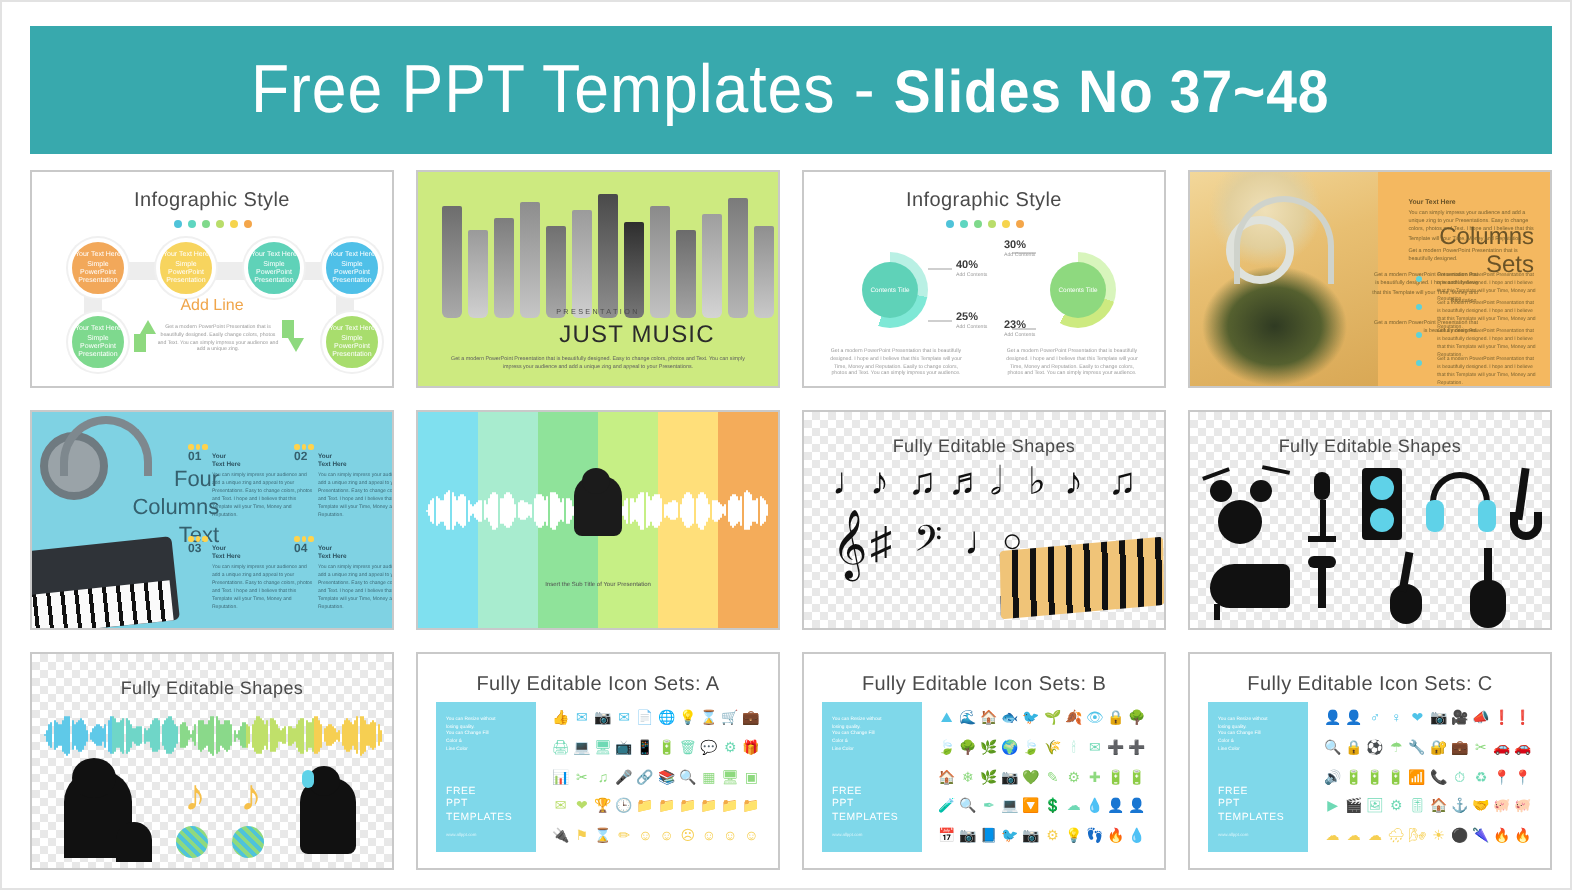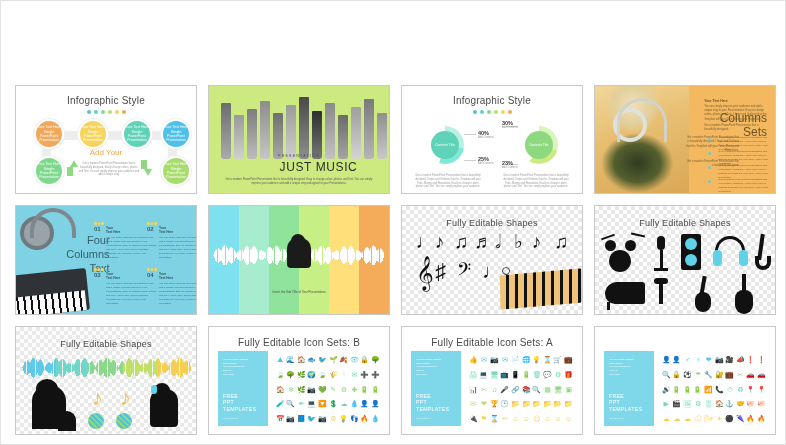--- a/index.html
+++ b/index.html
@@ -159,20 +159,25 @@
   .icongrid span { font-size:7px;line-height:1; }
 
   .wave { position:absolute; display:flex; align-items:center; }
   .wave i { display:block; width:1px; margin-right:0.7px; border-radius:0.5px; }
 </style>
 </head>
 <body>
 
 <div id="page">
 
+  <div id="banner">
+    <div id="banner-title">
+      <span>Free PPT Templates</span><span> - </span><span class="bold">Slides No 37~48</span>
+    </div>
+  </div>
 
   <div id="grid">
 
     <div class="slide">
       <div class="slide-inner">
         <div class="s-title" style="top:9px;font-size:10px;">Infographic Style</div>
         <div class="dots" style="top:24px">
           <i style="background:#4fc3d9"></i><i style="background:#5ed6c0"></i><i style="background:#7fd98b"></i><i style="background:#b9dd6a"></i><i style="background:#f6d44d"></i><i style="background:#f4a64a"></i>
         </div>
 
@@ -192,21 +197,21 @@
         <div class="circ" style="left:145px;top:33px;background:#4fc0e8">
             <span>Your Text Here Simple PowerPoint Presentation</span>
           </div>
 
         <div class="circ" style="left:18px;top:70px;background:#7ed98e">
             <span>Your Text Here Simple PowerPoint Presentation</span>
           </div>
         <div class="circ" style="left:145px;top:70px;background:#a8dd6d">
             <span>Your Text Here Simple PowerPoint Presentation</span>
           </div>
-        <div class="addtext">Add Your</div>
+        <div class="addtext">Add Line</div>
         <div class="lorem" style="left:62px;width:62px;top:76px;">Get a modern PowerPoint Presentation that is beautifully designed. Easily change colors, photos and Text. You can simply impress your audience and add a unique zing.</div>
         <div style="position:absolute;left:54px;top:74px;width:0;height:0;border-left:4px solid transparent;border-right:4px solid transparent;border-bottom:7px solid #8ed97f;"></div>
         <div style="position:absolute;left:51px;top:81px;width:6px;height:9px;background:#8ed97f;"></div>
         <div style="position:absolute;left:128px;top:83px;width:0;height:0;border-left:4px solid transparent;border-right:4px solid transparent;border-top:7px solid #8ed97f;"></div>
         <div style="position:absolute;left:125px;top:74px;width:6px;height:9px;background:#8ed97f;"></div>
       </div>
     </div>
 
     <div class="slide s2">
       <div class="slide-inner">
@@ -694,20 +699,83 @@
         <div class="glyph" style="left:104px;top:60px;font-size:22px;color:#f6c04a;">♪</div>
         <div style="position:absolute;left:100px;top:86px;width:16px;height:16px;border-radius:50%;background:repeating-linear-gradient(45deg,#4fc3d9 0 2px,#8ed97f 2px 4px);"></div>
         <div style="position:absolute;left:134px;top:62px;width:28px;height:38px;background:#111;border-radius:12px 12px 4px 4px;"></div>
         <div style="position:absolute;left:138px;top:56px;width:16px;height:15px;background:#111;border-radius:50%;"></div>
         <div style="position:absolute;left:135px;top:58px;width:6px;height:9px;border-radius:3px;background:#5fd2e8;"></div>
       </div>
     </div>
 
     <div class="slide">
       <div class="slide-inner">
+        <div class="s-title" style="top:10px;font-size:10px;">Fully Editable Icon Sets: A</div>
+        <div class="iconpanel">
+          <div class="ip-top">You can Resize without<br>losing quality.<br>You can Change Fill<br>Color &amp;<br>Line Color</div>
+          <div class="ip-brand"><br>            <span>FREE</span><br><span>PPT</span><br><span>TEMPLATES</span><br>          </div>
+          <div class="ip-url">www.allppt.com</div>
+        </div>
+        <div class="icongrid" id="ig10">
+            <span style="color: rgb(79, 195, 232);">👍</span>
+            <span style="color: rgb(79, 195, 232);">✉</span>
+            <span style="color: rgb(79, 195, 232);">📷</span>
+            <span style="color: rgb(79, 195, 232);">✉</span>
+            <span style="color: rgb(79, 195, 232);">📄</span>
+            <span style="color: rgb(79, 195, 232);">🌐</span>
+            <span style="color: rgb(79, 195, 232);">💡</span>
+            <span style="color: rgb(79, 195, 232);">⌛</span>
+            <span style="color: rgb(79, 195, 232);">🛒</span>
+            <span style="color: rgb(79, 195, 232);">💼</span>
+            <span style="color: rgb(111, 217, 181);">🖨</span>
+            <span style="color: rgb(111, 217, 181);">💻</span>
+            <span style="color: rgb(111, 217, 181);">🖥</span>
+            <span style="color: rgb(111, 217, 181);">📺</span>
+            <span style="color: rgb(111, 217, 181);">📱</span>
+            <span style="color: rgb(111, 217, 181);">🔋</span>
+            <span style="color: rgb(111, 217, 181);">🗑</span>
+            <span style="color: rgb(111, 217, 181);">💬</span>
+            <span style="color: rgb(111, 217, 181);">⚙</span>
+            <span style="color: rgb(111, 217, 181);">🎁</span>
+            <span style="color: rgb(142, 217, 127);">📊</span>
+            <span style="color: rgb(142, 217, 127);">✂</span>
+            <span style="color: rgb(142, 217, 127);">♫</span>
+            <span style="color: rgb(142, 217, 127);">🎤</span>
+            <span style="color: rgb(142, 217, 127);">🔗</span>
+            <span style="color: rgb(142, 217, 127);">📚</span>
+            <span style="color: rgb(142, 217, 127);">🔍</span>
+            <span style="color: rgb(142, 217, 127);">▦</span>
+            <span style="color: rgb(142, 217, 127);">🖥</span>
+            <span style="color: rgb(142, 217, 127);">▣</span>
+            <span style="color: rgb(185, 221, 106);">✉</span>
+            <span style="color: rgb(185, 221, 106);">❤</span>
+            <span style="color: rgb(185, 221, 106);">🏆</span>
+            <span style="color: rgb(185, 221, 106);">🕒</span>
+            <span style="color: rgb(185, 221, 106);">📁</span>
+            <span style="color: rgb(185, 221, 106);">📁</span>
+            <span style="color: rgb(185, 221, 106);">📁</span>
+            <span style="color: rgb(185, 221, 106);">📁</span>
+            <span style="color: rgb(185, 221, 106);">📁</span>
+            <span style="color: rgb(185, 221, 106);">📁</span>
+            <span style="color: rgb(246, 207, 82);">🔌</span>
+            <span style="color: rgb(246, 207, 82);">⚑</span>
+            <span style="color: rgb(246, 207, 82);">⌛</span>
+            <span style="color: rgb(246, 207, 82);">✏</span>
+            <span style="color: rgb(246, 207, 82);">☺</span>
+            <span style="color: rgb(246, 207, 82);">☺</span>
+            <span style="color: rgb(246, 207, 82);">☹</span>
+            <span style="color: rgb(246, 207, 82);">☺</span>
+            <span style="color: rgb(246, 207, 82);">☺</span>
+            <span style="color: rgb(246, 207, 82);">☺</span>
+          </div>
+      </div>
+    </div>
+
+    <div class="slide">
+      <div class="slide-inner">
         <div class="s-title" style="top:10px;font-size:10px;">Fully Editable Icon Sets: B</div>
         <div class="iconpanel">
           <div class="ip-top">You can Resize without<br>losing quality.<br>You can Change Fill<br>Color &amp;<br>Line Color</div>
           <div class="ip-brand"><br>            <span>FREE</span><br><span>PPT</span><br><span>TEMPLATES</span><br>          </div>
           <div class="ip-url">www.allppt.com</div>
         </div>
         <div class="icongrid" id="ig11">
             <span style="color: rgb(79, 195, 232);">⛰</span>
             <span style="color: rgb(79, 195, 232);">🌊</span>
             <span style="color: rgb(79, 195, 232);">🏠</span>
@@ -757,83 +825,21 @@
             <span style="color: rgb(246, 207, 82);">💡</span>
             <span style="color: rgb(246, 207, 82);">👣</span>
             <span style="color: rgb(246, 207, 82);">🔥</span>
             <span style="color: rgb(246, 207, 82);">💧</span>
           </div>
       </div>
     </div>
 
     <div class="slide">
       <div class="slide-inner">
-        <div class="s-title" style="top:10px;font-size:10px;">Fully Editable Icon Sets: A</div>
-        <div class="iconpanel">
-          <div class="ip-top">You can Resize without<br>losing quality.<br>You can Change Fill<br>Color &amp;<br>Line Color</div>
-          <div class="ip-brand"><br>            <span>FREE</span><br><span>PPT</span><br><span>TEMPLATES</span><br>          </div>
-          <div class="ip-url">www.allppt.com</div>
-        </div>
-        <div class="icongrid" id="ig10">
-            <span style="color: rgb(79, 195, 232);">👍</span>
-            <span style="color: rgb(79, 195, 232);">✉</span>
-            <span style="color: rgb(79, 195, 232);">📷</span>
-            <span style="color: rgb(79, 195, 232);">✉</span>
-            <span style="color: rgb(79, 195, 232);">📄</span>
-            <span style="color: rgb(79, 195, 232);">🌐</span>
-            <span style="color: rgb(79, 195, 232);">💡</span>
-            <span style="color: rgb(79, 195, 232);">⌛</span>
-            <span style="color: rgb(79, 195, 232);">🛒</span>
-            <span style="color: rgb(79, 195, 232);">💼</span>
-            <span style="color: rgb(111, 217, 181);">🖨</span>
-            <span style="color: rgb(111, 217, 181);">💻</span>
-            <span style="color: rgb(111, 217, 181);">🖥</span>
-            <span style="color: rgb(111, 217, 181);">📺</span>
-            <span style="color: rgb(111, 217, 181);">📱</span>
-            <span style="color: rgb(111, 217, 181);">🔋</span>
-            <span style="color: rgb(111, 217, 181);">🗑</span>
-            <span style="color: rgb(111, 217, 181);">💬</span>
-            <span style="color: rgb(111, 217, 181);">⚙</span>
-            <span style="color: rgb(111, 217, 181);">🎁</span>
-            <span style="color: rgb(142, 217, 127);">📊</span>
-            <span style="color: rgb(142, 217, 127);">✂</span>
-            <span style="color: rgb(142, 217, 127);">♫</span>
-            <span style="color: rgb(142, 217, 127);">🎤</span>
-            <span style="color: rgb(142, 217, 127);">🔗</span>
-            <span style="color: rgb(142, 217, 127);">📚</span>
-            <span style="color: rgb(142, 217, 127);">🔍</span>
-            <span style="color: rgb(142, 217, 127);">▦</span>
-            <span style="color: rgb(142, 217, 127);">🖥</span>
-            <span style="color: rgb(142, 217, 127);">▣</span>
-            <span style="color: rgb(185, 221, 106);">✉</span>
-            <span style="color: rgb(185, 221, 106);">❤</span>
-            <span style="color: rgb(185, 221, 106);">🏆</span>
-            <span style="color: rgb(185, 221, 106);">🕒</span>
-            <span style="color: rgb(185, 221, 106);">📁</span>
-            <span style="color: rgb(185, 221, 106);">📁</span>
-            <span style="color: rgb(185, 221, 106);">📁</span>
-            <span style="color: rgb(185, 221, 106);">📁</span>
-            <span style="color: rgb(185, 221, 106);">📁</span>
-            <span style="color: rgb(185, 221, 106);">📁</span>
-            <span style="color: rgb(246, 207, 82);">🔌</span>
-            <span style="color: rgb(246, 207, 82);">⚑</span>
-            <span style="color: rgb(246, 207, 82);">⌛</span>
-            <span style="color: rgb(246, 207, 82);">✏</span>
-            <span style="color: rgb(246, 207, 82);">☺</span>
-            <span style="color: rgb(246, 207, 82);">☺</span>
-            <span style="color: rgb(246, 207, 82);">☹</span>
-            <span style="color: rgb(246, 207, 82);">☺</span>
-            <span style="color: rgb(246, 207, 82);">☺</span>
-            <span style="color: rgb(246, 207, 82);">☺</span>
-          </div>
-      </div>
-    </div>
-
-    <div class="slide">
-      <div class="slide-inner">
+        <div class="s-title" style="top:10px;font-size:10px;">Fully Editable Icon Sets: C</div>
         <div class="iconpanel">
           <div class="ip-top">You can Resize without<br>losing quality.<br>You can Change Fill<br>Color &amp;<br>Line Color</div>
           <div class="ip-brand"><br>            <span>FREE</span><br><span>PPT</span><br><span>TEMPLATES</span><br>          </div>
           <div class="ip-url">www.allppt.com</div>
         </div>
         <div class="icongrid" id="ig12">
             <span style="color: rgb(79, 195, 232);">👤</span>
             <span style="color: rgb(79, 195, 232);">👤</span>
             <span style="color: rgb(79, 195, 232);">♂</span>
             <span style="color: rgb(79, 195, 232);">♀</span>

